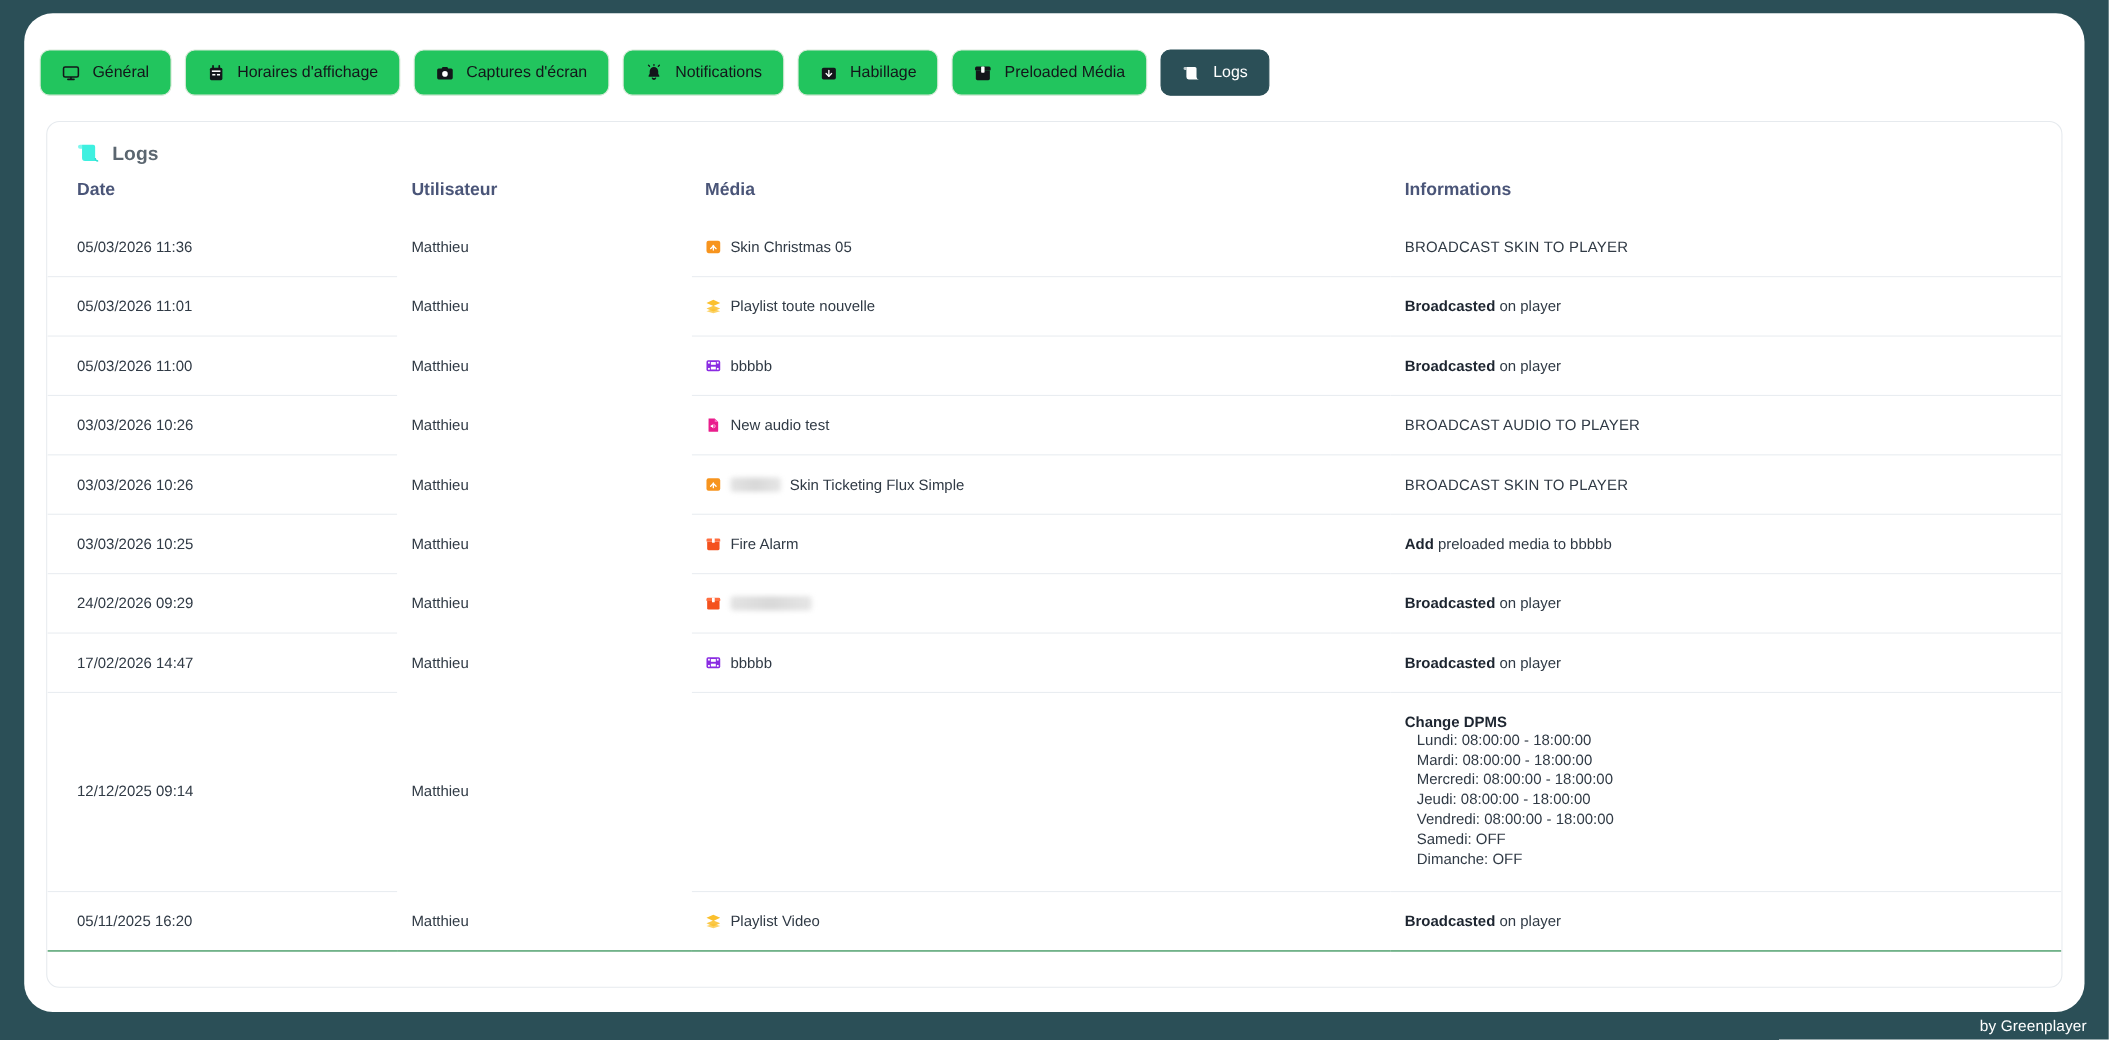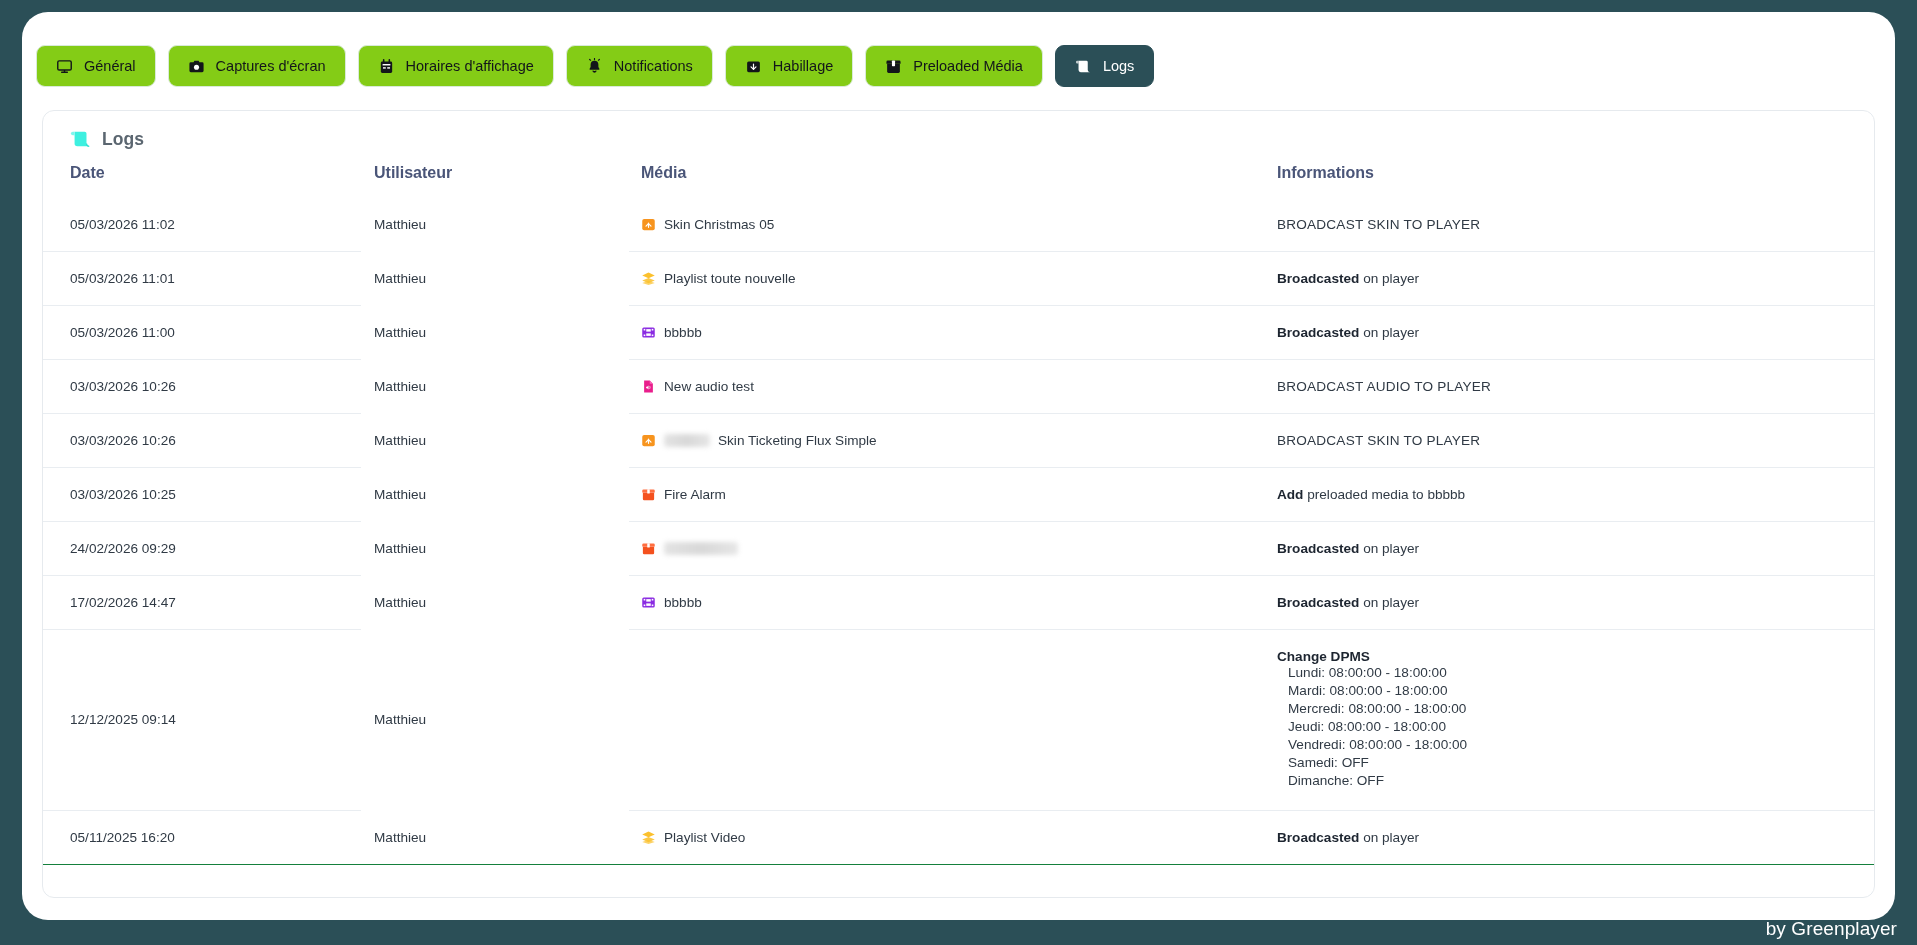--- a/index.html
+++ b/index.html
@@ -35,21 +35,21 @@
     height: 84px;
   }
   .tab {
     display: flex;
     align-items: center;
     gap: 11px;
     height: 42px;
     padding: 0 19px;
     border: 1px solid #d9ead9;
     border-radius: 9px;
-    background: #84cc16;
+    background: #22c55e;
     color: #13161a;
     font-size: 14.5px;
     font-weight: 500;
     white-space: nowrap;
     cursor: pointer;
     line-height: 1;
   }
   .tab.active {
     background: #2b4f57;
     border-color: #2b4f57;
@@ -160,60 +160,60 @@
   .info-strong { font-weight: 700; color: #1d2530; }
   .info-caps { letter-spacing: .2px; }
   .dpms-title { font-weight: 700; color: #1d2530; display: block; }
   .dpms-line { display: block; padding-left: 11px; line-height: 1.33; }
 
   
   #footer-note {
     position: absolute;
     right: 20px; bottom: 5px;
     color: #ffffff;
-    font-size: 19px;
+    font-size: 14px;
     letter-spacing: .1px;
   }
 </style>
 </head>
 <body>
 
 <div id="app-card">
 
   <div id="tab-bar">
       <button class="tab">
         <span class="tab-icon">
           <svg viewBox="0 0 24 24" fill="none">
             <rect x="2.5" y="4" width="19" height="13" rx="2" stroke="currentColor" stroke-width="2"></rect>
             <path d="M8 20h8" stroke="currentColor" stroke-width="2" stroke-linecap="round"></path>
             <path d="M12 17v3" stroke="currentColor" stroke-width="2"></path>
           </svg>
         </span>
         <span>Général</span>
-      </button>
-      <button class="tab">
-        <span class="tab-icon">
-          <svg viewBox="0 0 24 24">
-            <path d="M9 4h6l1.2 2H20a2 2 0 0 1 2 2v10a2 2 0 0 1-2 2H4a2 2 0 0 1-2-2V8a2 2 0 0 1 2-2h3.8L9 4z" fill="currentColor"></path>
-            <circle cx="12" cy="13" r="3.6" fill="#fff"></circle>
-          </svg>
-        </span>
-        <span>Captures d'écran</span>
       </button>
       <button class="tab">
         <span class="tab-icon">
           <svg viewBox="0 0 24 24">
             <rect x="4" y="5" width="16" height="16" rx="2" fill="currentColor"></rect>
             <rect x="6.5" y="8.5" width="11" height="2" fill="#fff"></rect>
             <path d="M8 2.5v3M16 2.5v3" stroke="currentColor" stroke-width="2.2" stroke-linecap="round"></path>
             <rect x="7" y="13" width="4" height="2" fill="#fff"></rect>
             <rect x="13" y="13" width="4" height="2" fill="#fff"></rect>
           </svg>
         </span>
         <span>Horaires d'affichage</span>
+      </button>
+      <button class="tab">
+        <span class="tab-icon">
+          <svg viewBox="0 0 24 24">
+            <path d="M9 4h6l1.2 2H20a2 2 0 0 1 2 2v10a2 2 0 0 1-2 2H4a2 2 0 0 1-2-2V8a2 2 0 0 1 2-2h3.8L9 4z" fill="currentColor"></path>
+            <circle cx="12" cy="13" r="3.6" fill="#fff"></circle>
+          </svg>
+        </span>
+        <span>Captures d'écran</span>
       </button>
       <button class="tab">
         <span class="tab-icon">
           <svg viewBox="0 0 24 24">
             <path d="M12 4a5.5 5.5 0 0 1 5.5 5.5v3.3l1.4 2.4a.9.9 0 0 1-.8 1.3H5.9a.9.9 0 0 1-.8-1.3l1.4-2.4V9.5A5.5 5.5 0 0 1 12 4z" fill="currentColor"></path>
             <path d="M10 18.4a2.1 2.1 0 0 0 4 0" stroke="currentColor" stroke-width="1.8" stroke-linecap="round"></path>
             <path d="M6.4 3.2 5 1.9M17.6 3.2 19 1.9M12 2.3V.6" stroke="currentColor" stroke-width="1.6" stroke-linecap="round"></path>
           </svg>
         </span>
         <span>Notifications</span>
@@ -273,21 +273,21 @@
         <thead>
           <tr>
             <th class="h-date">Date</th>
             <th class="h-user">Utilisateur</th>
             <th class="h-media">Média</th>
             <th class="h-info">Informations</th>
           </tr>
         </thead>
         <tbody id="logs-body">
             <tr>
-              <td class="c-date">05/03/2026 11:02</td>
+              <td class="c-date">05/03/2026 11:36</td>
               <td class="c-user">Matthieu</td>
               <td class="c-media">
                 <span class="media-cell">
                   <span>
                     <svg viewBox="0 0 24 24" class="media-ico">
                       <rect x="2" y="3" width="20" height="18" rx="3" fill="#f7941e"></rect>
                       <path d="M8 14.5 12 10.5l4 4" stroke="#fff" stroke-width="1.9" fill="none" stroke-linecap="round" stroke-linejoin="round"></path>
                       <path d="M12 16.5V9.6" stroke="#fff" stroke-width="1.9" stroke-linecap="round"></path>
                     </svg>
                   </span>

